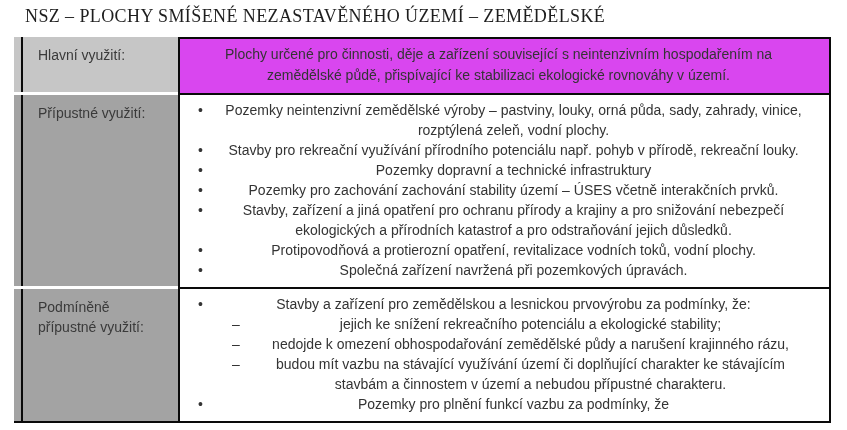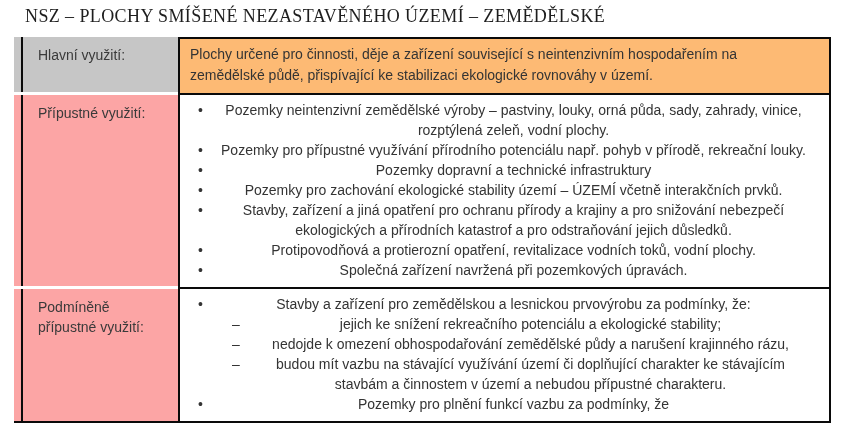--- a/index.html
+++ b/index.html
@@ -11,35 +11,35 @@
     position:absolute;left:25px;top:6px;
     font-family:"Liberation Serif",serif;
     font-size:18px;letter-spacing:0.4px;color:#1e1e1e;white-space:nowrap;
   }
   .usage-table{
     position:absolute;left:14px;top:37px;width:817px;
     display:grid;grid-template-columns:164px 1fr;
   }
   .cell{box-sizing:border-box;font-size:14px;}
   .cell.label{
-    position:relative;background:#fca5a5;
+    position:relative;background:#a3a3a3;
     padding:8px 8px 8px 24px;line-height:20px;color:#3a3a3a;
     border-bottom:3px solid #ffffff;
   }
   .cell.label::before{
     content:'';position:absolute;left:7px;top:0;bottom:0;width:2px;background:#0a0a0a;
   }
   .cell.label.shaded{background:#c6c6c6;}
   .usage-table .cell.label:nth-last-child(2){border-bottom:2px solid #0a0a0a;}
   .cell.content{
     background:#ffffff;border:2px solid #0a0a0a;border-top:none;
     padding:5px 22px 7px 10px;line-height:20px;color:#343434;
   }
   .cell.content.first{border-top:2px solid #0a0a0a;}
-  .cell.content.shaded{background:#fdba74;}
+  .cell.content.shaded{background:#d946ef;text-align:center;}
   .para{line-height:21px;}
   .item{display:flex;align-items:flex-start;}
   .item .marker{flex:none;width:22px;margin-left:8px;text-align:left;}
   .item.lvl2{margin-left:40px;}
   .item.lvl2 .marker{width:22px;margin-left:2px;}
   .item .txt{flex:1;text-align:center;}
 </style>
 </head>
 <body>
 
@@ -51,29 +51,29 @@
       <div class="para">Plochy určené pro činnosti, děje a zařízení související s neintenzivním hospodařením na zemědělské půdě, přispívající ke stabilizaci ekologické rovnováhy v území.</div>
     </div>
     <div class="cell label">Přípustné využití:</div>
     <div class="cell content">
       <div class="item lvl1">
         <span class="marker">•</span>
         <span class="txt">Pozemky neintenzivní zemědělské výroby – pastviny, louky, orná půda, sady, zahrady, vinice, rozptýlená zeleň, vodní plochy.</span>
       </div>
       <div class="item lvl1">
         <span class="marker">•</span>
-        <span class="txt">Pozemky pro přípustné využívání přírodního potenciálu např. pohyb v přírodě, rekreační louky.</span>
+        <span class="txt">Stavby pro rekreační využívání přírodního potenciálu např. pohyb v přírodě, rekreační louky.</span>
       </div>
       <div class="item lvl1">
         <span class="marker">•</span>
         <span class="txt">Pozemky dopravní a technické infrastruktury</span>
       </div>
       <div class="item lvl1">
         <span class="marker">•</span>
-        <span class="txt">Pozemky pro zachování ekologické stability území – ÚZEMÍ včetně interakčních prvků.</span>
+        <span class="txt">Pozemky pro zachování zachování stability území – ÚSES včetně interakčních prvků.</span>
       </div>
       <div class="item lvl1">
         <span class="marker">•</span>
         <span class="txt">Stavby, zařízení a jiná opatření pro ochranu přírody a krajiny a pro snižování nebezpečí ekologických  a přírodních katastrof a pro odstraňování jejich důsledků.</span>
       </div>
       <div class="item lvl1">
         <span class="marker">•</span>
         <span class="txt">Protipovodňová a protierozní opatření, revitalizace vodních toků, vodní plochy.</span>
       </div>
       <div class="item lvl1">

